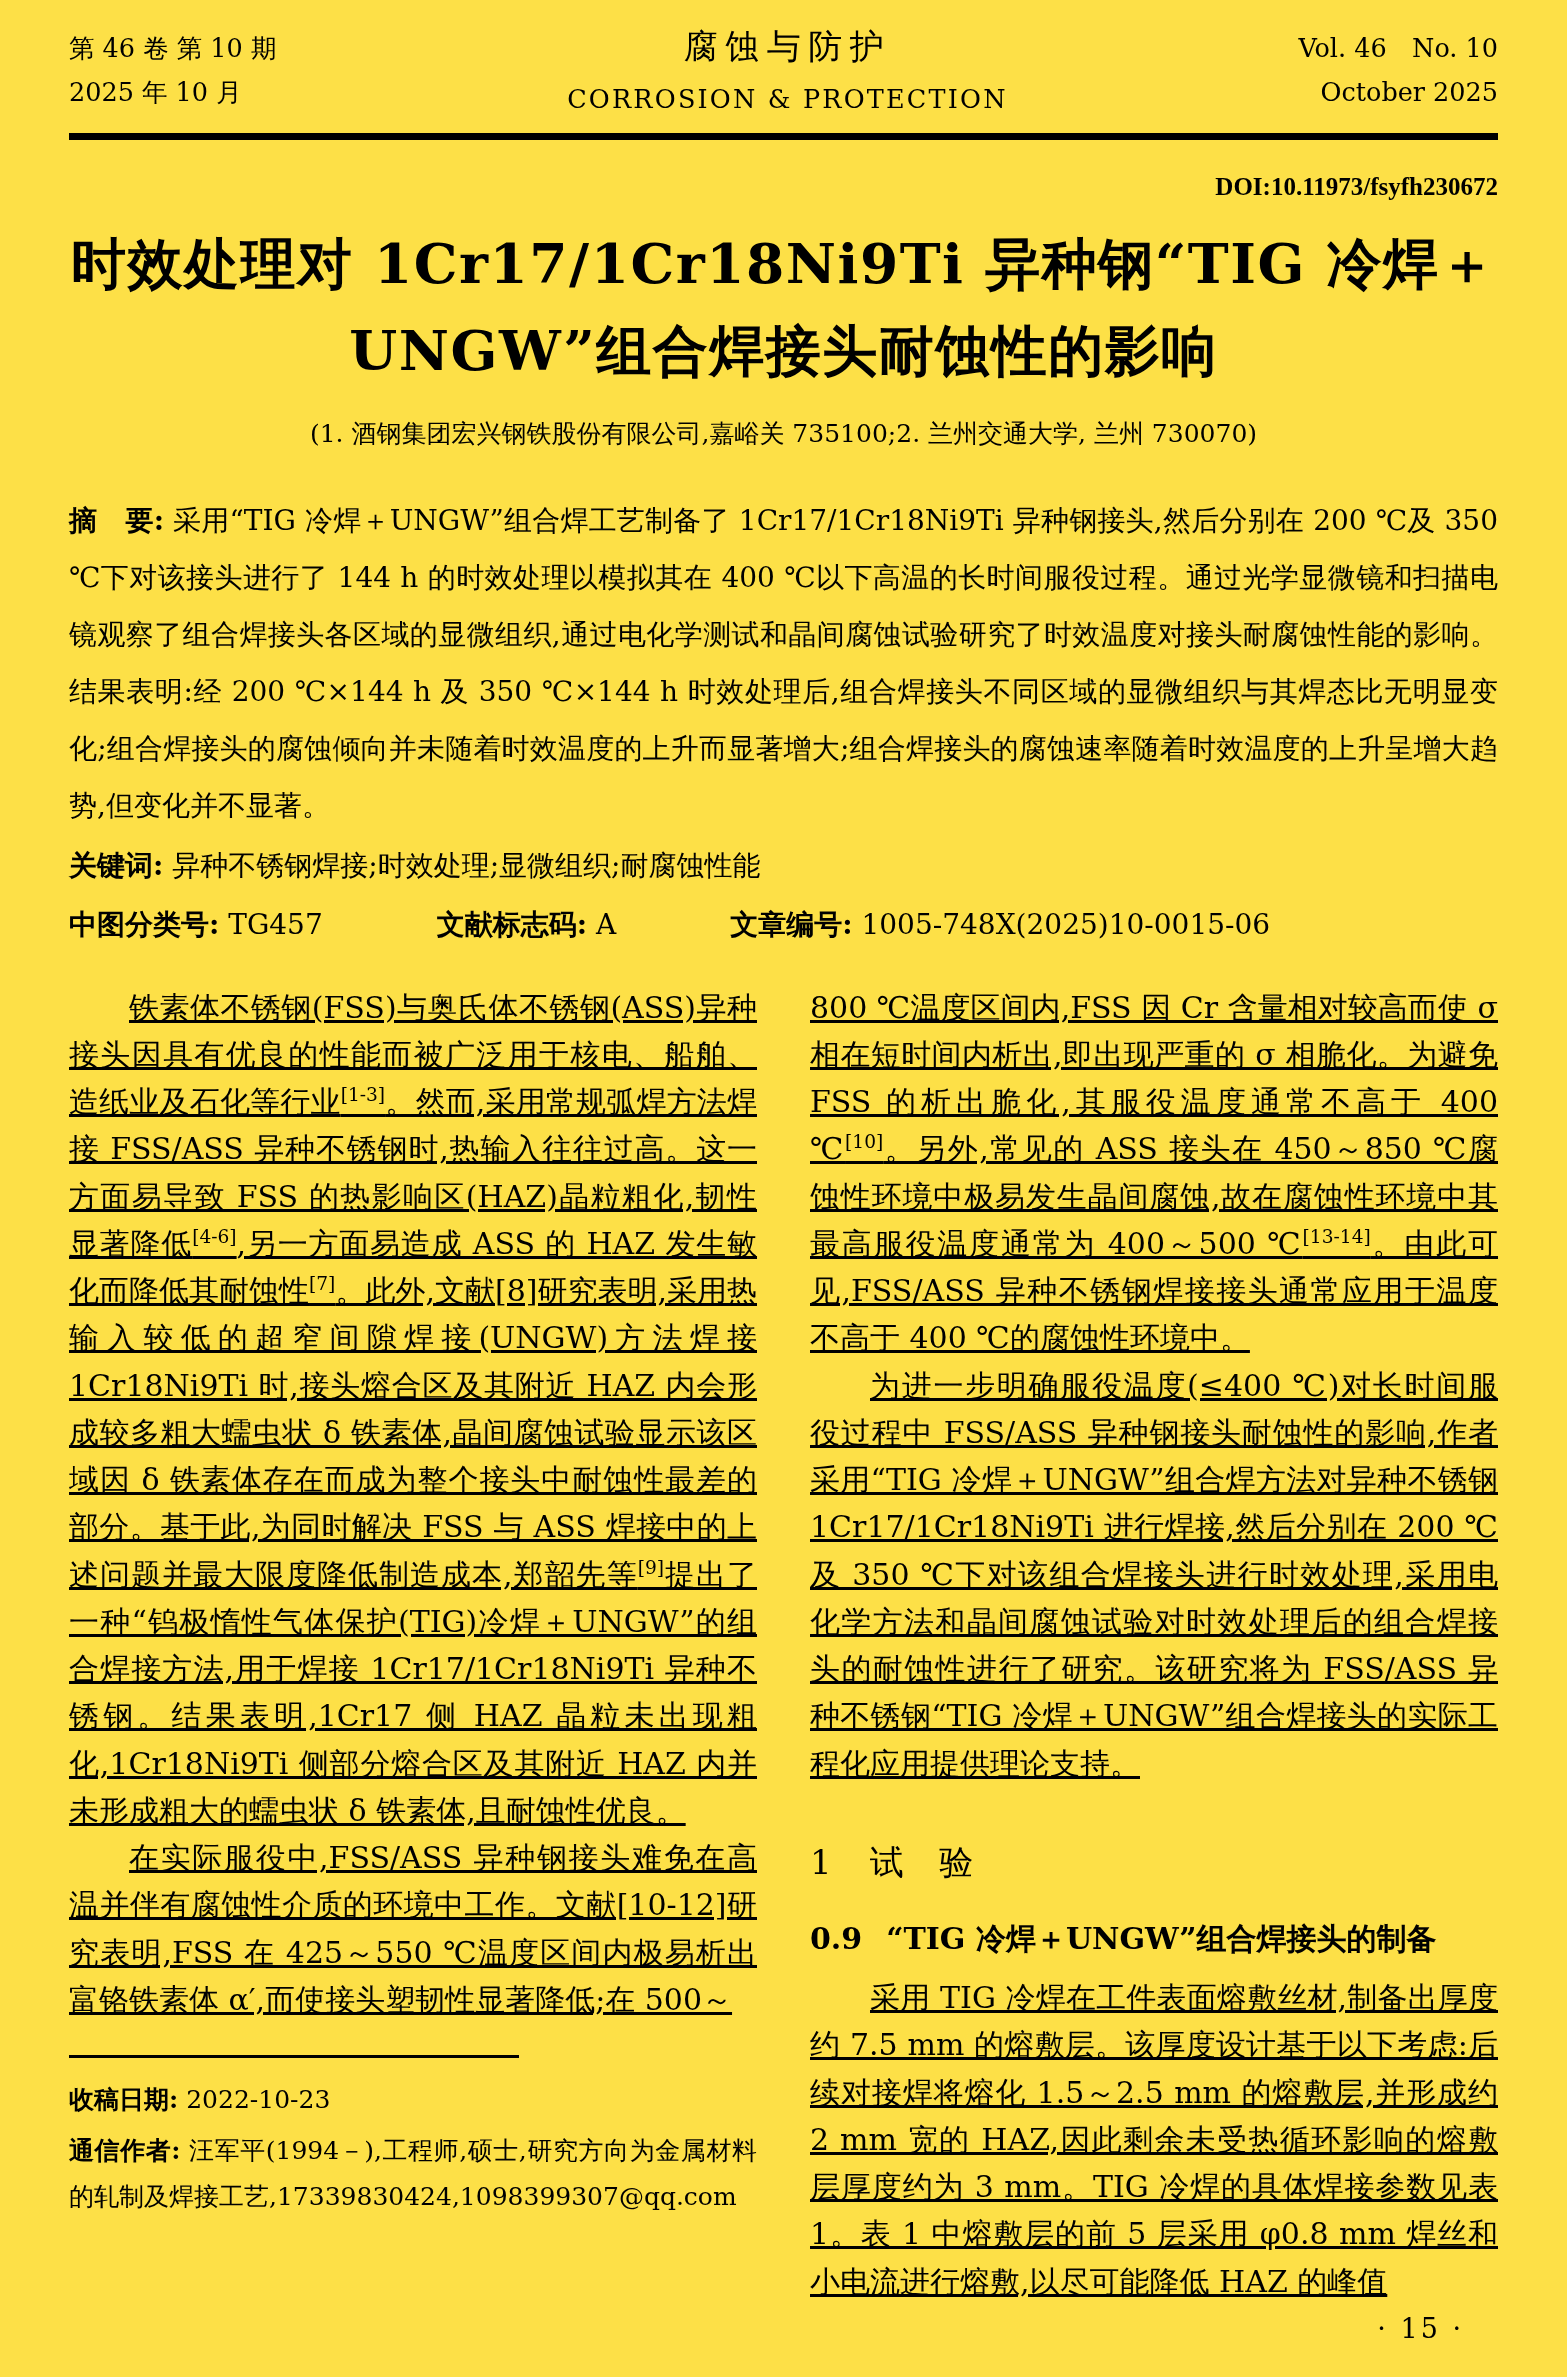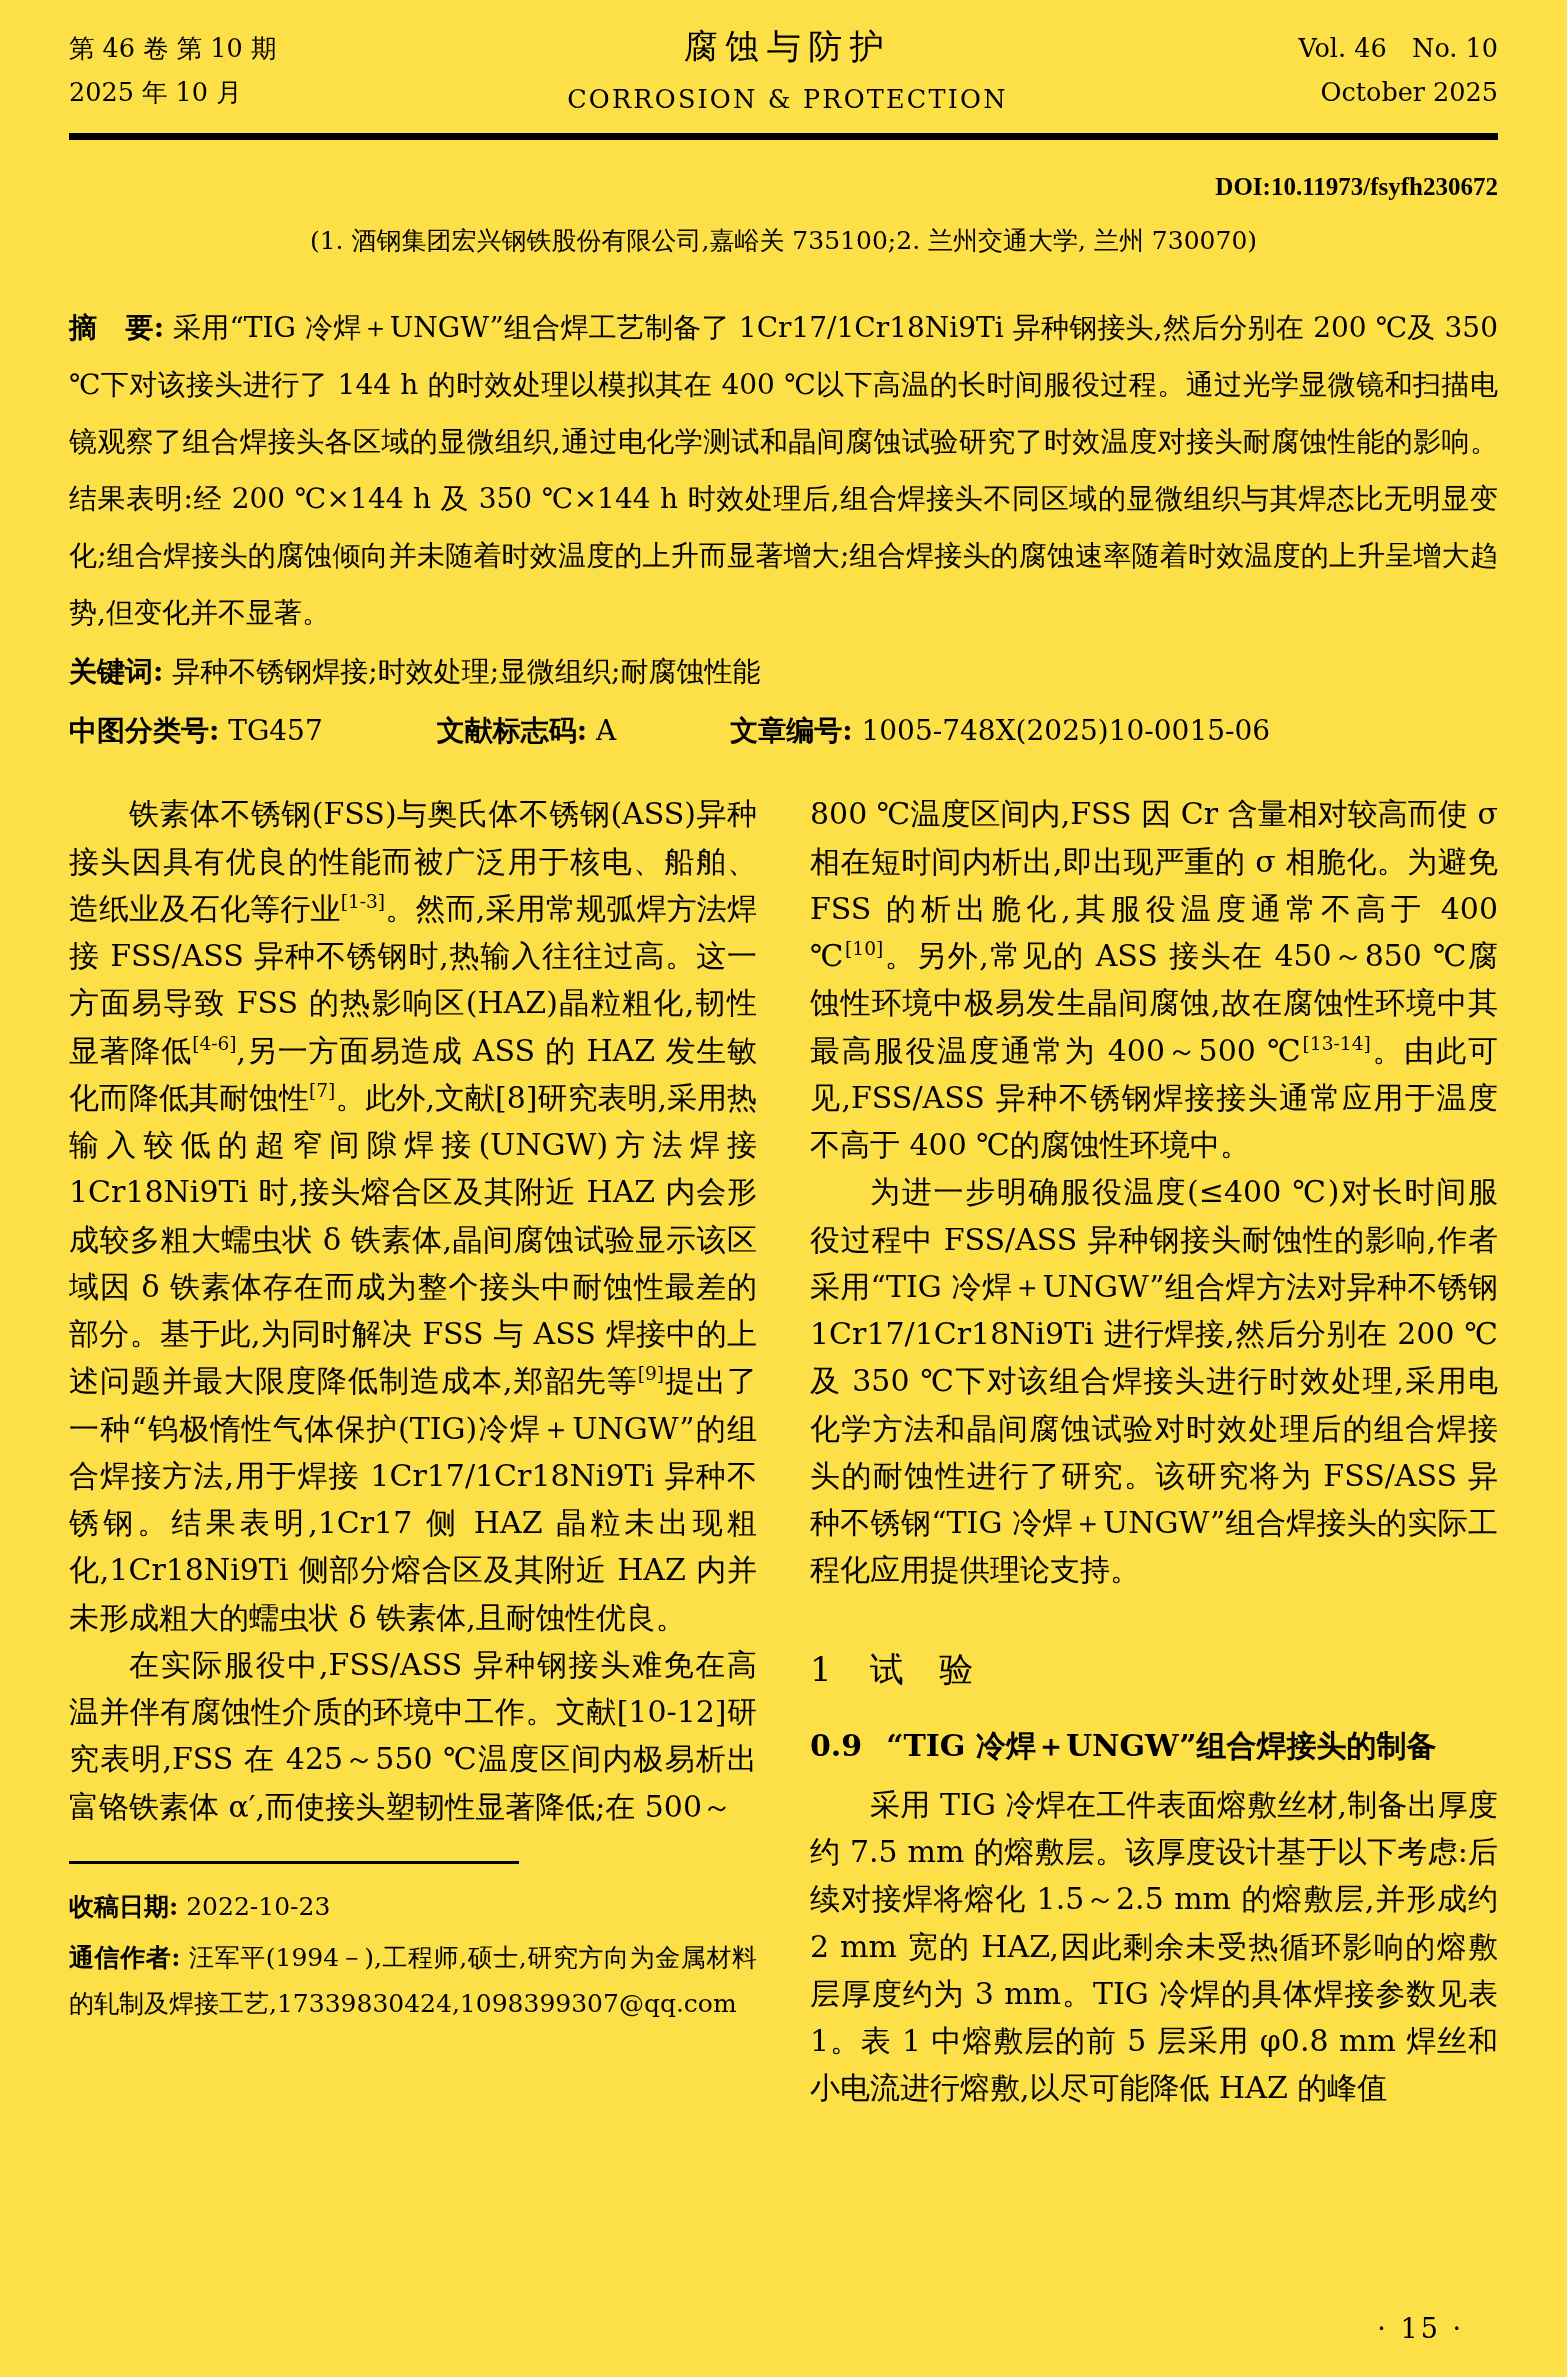--- a/index.html
+++ b/index.html
@@ -31,21 +31,21 @@
   
   .abstract-blk { margin-top:42px; font-size:28px; line-height:2.04; text-align:justify; }
   .blabel { font-weight:bold; }
   .kw-line { font-size:28px; line-height:2.0; margin-top:3px; }
   .clc-row { display:flex; font-size:28px; margin-top:12px;gap:48px; }
   .clc-item { margin-right:66px; }
   .clc-item:last-child { margin-right:0; }
   
   .columns { display:flex; justify-content:space-between; margin-top:40px; }
   .col { width:688px; font-size:30px; line-height:1.575; text-align:justify; }
-  .col p { margin:0; }
+  .col p { margin:0;text-decoration:underline; }
   .col p.ind { text-indent:2em; }
   .sup { font-size:0.62em; vertical-align:super; letter-spacing:0; }
   
   .sec-h1 { font-weight:normal; font-size:34px; margin-top:49px; margin-bottom:25.5px; letter-spacing:0.7px; }
   .sec-h1 .sec-title { margin-left:1.1em; }
   .sec-h2 { font-weight:bold; font-size:30px; margin-top:6px; margin-bottom:12px; }
   .sec-h2 .sec-title { margin-left:0.8em; }
   
   .foot-rule { width:450px; height:3px; background:#000; margin-top:31.5px; }
   .footnote { font-size:25px; line-height:1.85; margin-top:19.5px; text-align:justify; }
@@ -70,20 +70,24 @@
     <div class="blk right">
       <div>Vol. 46　No. 10</div>
       <div>October 2025</div>
     </div>
   </div>
 
   <div class="head-rule"></div>
 
   <div class="doi-line">DOI:10.11973/fsyfh230672</div>
 
+  <div class="art-title">
+    <div>时效处理对 1Cr17/1Cr18Ni9Ti 异种钢“TIG 冷焊＋</div>
+    <div>UNGW”组合焊接头耐蚀性的影响</div>
+  </div>
 
 
   <div class="affil-line">(1. 酒钢集团宏兴钢铁股份有限公司,嘉峪关 735100;2. 兰州交通大学, 兰州 730070)</div>
 
   <div class="abstract-blk">
     <span class="blabel">摘　要:</span>
     <span>采用“TIG 冷焊＋UNGW”组合焊工艺制备了 1Cr17/1Cr18Ni9Ti 异种钢接头,然后分别在 200 ℃及 350 ℃下对该接头进行了 144 h 的时效处理以模拟其在 400 ℃以下高温的长时间服役过程。通过光学显微镜和扫描电镜观察了组合焊接头各区域的显微组织,通过电化学测试和晶间腐蚀试验研究了时效温度对接头耐腐蚀性能的影响。结果表明:经 200 ℃×144 h 及 350 ℃×144 h 时效处理后,组合焊接头不同区域的显微组织与其焊态比无明显变化;组合焊接头的腐蚀倾向并未随着时效温度的上升而显著增大;组合焊接头的腐蚀速率随着时效温度的上升呈增大趋势,但变化并不显著。</span>
   </div>
 
   <div class="kw-line">

